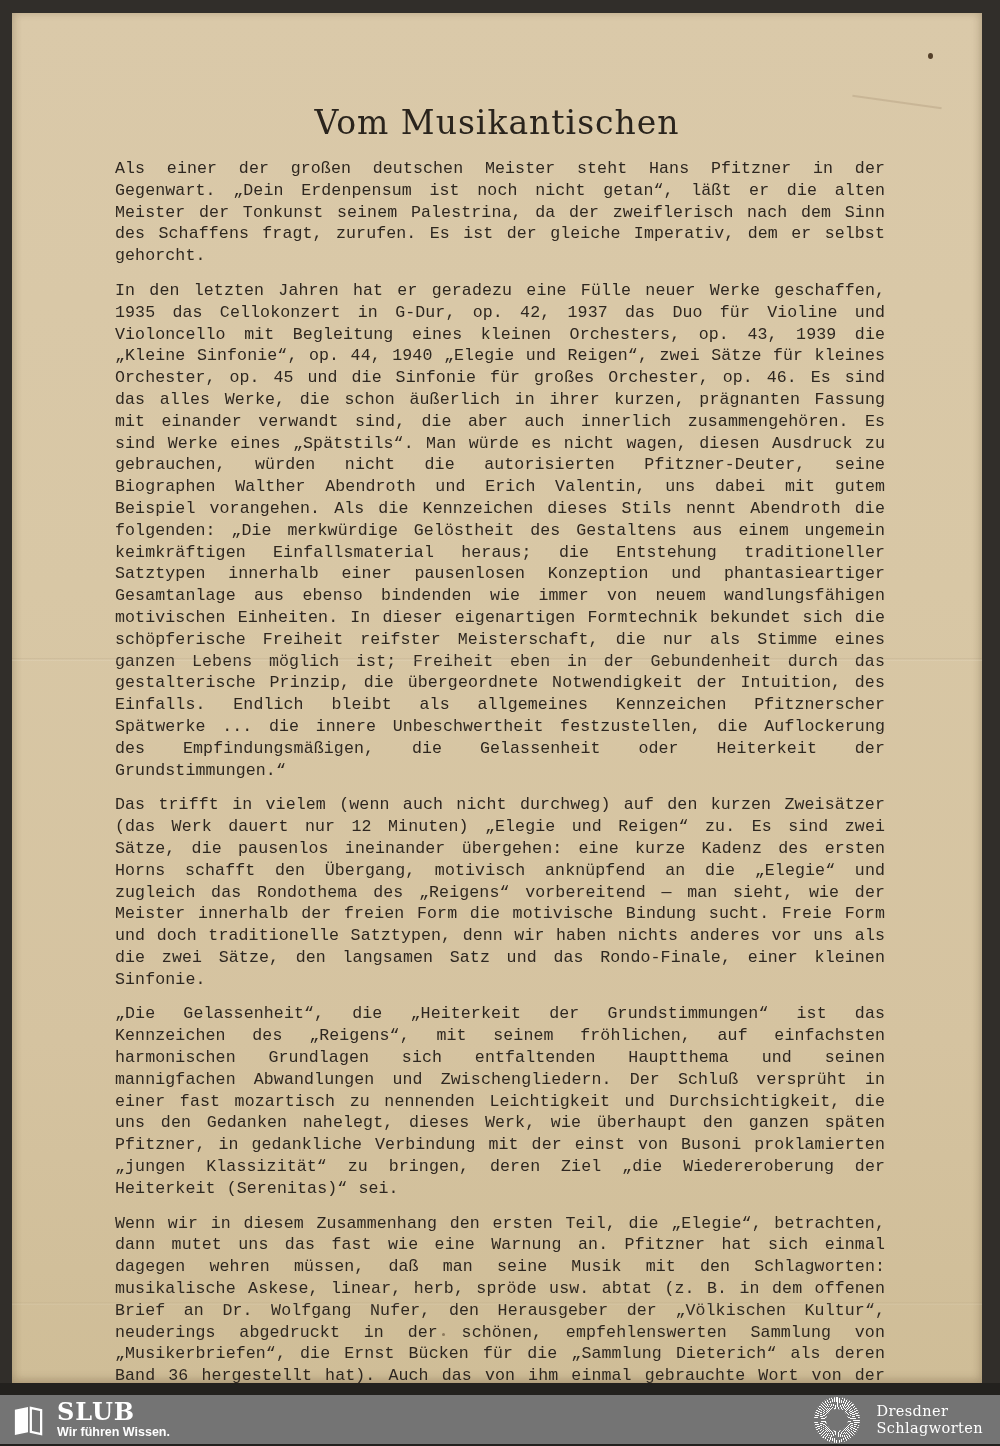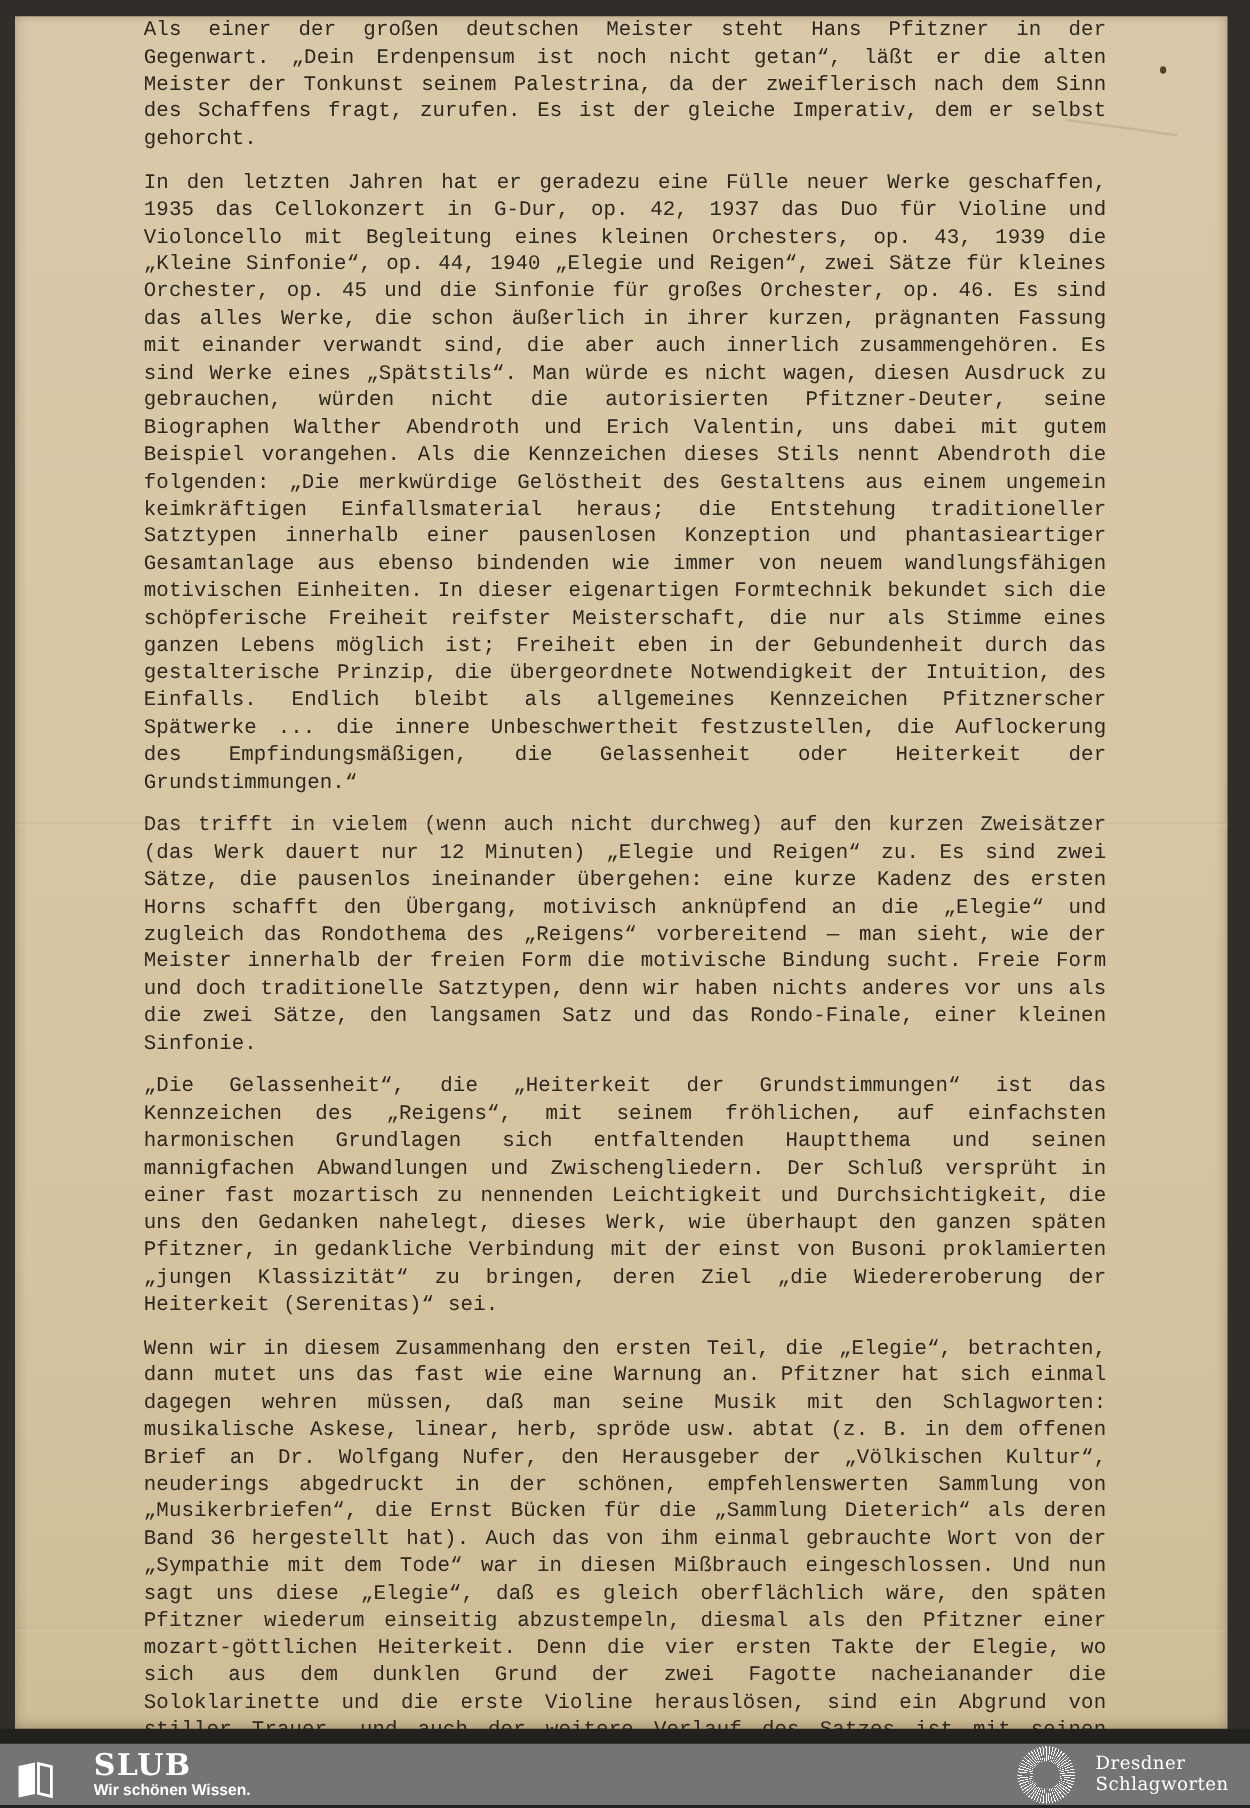--- a/index.html
+++ b/index.html
@@ -71,21 +71,21 @@
   .footer-zone {
     position: absolute; left: 0; right: 0; bottom: 0; height: 63px;
     background: #23211e;
   }
   .footer-bar {
     position: absolute; left: 0; right: 0; bottom: 2px; height: 49px;
     background: var(--footer-bar);
     display: flex; align-items: center; justify-content: space-between;
     padding: 0 13px;
   }
-  .brand-left { display: flex; align-items: flex-end; gap: 32px; }
+  .brand-left { display: flex; align-items: center; gap: 14px; }
   .slub-book { width: 30px; height: 32px; margin-top: 2px; flex: 0 0 auto; }
   .slub-text { display: flex; flex-direction: column; }
   .slub-name {
     font-family: "DejaVu Serif", serif;
     font-weight: bold; font-size: 24px; line-height: 25px;
     color: var(--footer-text); letter-spacing: 1px;
   }
   .slub-tagline {
     font-family: "Liberation Sans", "DejaVu Sans", sans-serif;
     font-weight: bold; font-size: 12.5px; line-height: 16px;
@@ -110,41 +110,42 @@
 </head>
 <body>
 
 <div class="page">
   <div class="crease-h c1"></div>
   <div class="crease-h c2"></div>
   <div class="crease-d"></div>
   <div class="speck s1"></div>
   <div class="speck s2"></div>
 
+  <h1 class="doc-title">Vom Musikantischen</h1>
 
   <div class="doc-body">
     <p>Als einer der großen deutschen Meister steht Hans Pfitzner in der Gegenwart. „Dein Erdenpensum ist noch nicht getan“, läßt er die alten Meister der Tonkunst seinem Palestrina, da der zweiflerisch nach dem Sinn des Schaffens fragt, zurufen. Es ist der gleiche Imperativ, dem er selbst gehorcht.</p>
     <p>In den letzten Jahren hat er geradezu eine Fülle neuer Werke geschaffen, 1935 das Cellokonzert in G-Dur, op. 42, 1937 das Duo für Violine und Violoncello mit Begleitung eines kleinen Orchesters, op. 43, 1939 die „Kleine Sinfonie“, op. 44, 1940 „Elegie und Reigen“, zwei Sätze für kleines Orchester, op. 45 und die Sinfonie für großes Orchester, op. 46. Es sind das alles Werke, die schon äußerlich in ihrer kurzen, prägnanten Fassung mit einander verwandt sind, die aber auch innerlich zusammengehören. Es sind Werke eines „Spätstils“. Man würde es nicht wagen, diesen Ausdruck zu gebrauchen, würden nicht die autorisierten Pfitzner-Deuter, seine Biographen Walther Abendroth und Erich Valentin, uns dabei mit gutem Beispiel vorangehen. Als die Kennzeichen dieses Stils nennt Abendroth die folgenden: „Die merkwürdige Gelöstheit des Gestaltens aus einem ungemein keimkräftigen Einfallsmaterial heraus; die Entstehung traditioneller Satztypen innerhalb einer pausenlosen Konzeption und phantasieartiger Gesamtanlage aus ebenso bindenden wie immer von neuem wandlungsfähigen motivischen Einheiten. In dieser eigenartigen Formtechnik bekundet sich die schöpferische Freiheit reifster Meisterschaft, die nur als Stimme eines ganzen Lebens möglich ist; Freiheit eben in der Gebundenheit durch das gestalterische Prinzip, die übergeordnete Notwendigkeit der Intuition, des Einfalls. Endlich bleibt als allgemeines Kennzeichen Pfitznerscher Spätwerke ... die innere Unbeschwertheit festzustellen, die Auflockerung des Empfindungsmäßigen, die Gelassenheit oder Heiterkeit der Grundstimmungen.“</p>
     <p>Das trifft in vielem (wenn auch nicht durchweg) auf den kurzen Zweisätzer (das Werk dauert nur 12 Minuten) „Elegie und Reigen“ zu. Es sind zwei Sätze, die pausenlos ineinander übergehen: eine kurze Kadenz des ersten Horns schafft den Übergang, motivisch anknüpfend an die „Elegie“ und zugleich das Rondothema des „Reigens“ vorbereitend — man sieht, wie der Meister innerhalb der freien Form die motivische Bindung sucht. Freie Form und doch traditionelle Satztypen, denn wir haben nichts anderes vor uns als die zwei Sätze, den langsamen Satz und das Rondo-Finale, einer kleinen Sinfonie.</p>
     <p>„Die Gelassenheit“, die „Heiterkeit der Grundstimmungen“ ist das Kennzeichen des „Reigens“, mit seinem fröhlichen, auf einfachsten harmonischen Grundlagen sich entfaltenden Hauptthema und seinen mannigfachen Abwandlungen und Zwischengliedern. Der Schluß versprüht in einer fast mozartisch zu nennenden Leichtigkeit und Durchsichtigkeit, die uns den Gedanken nahelegt, dieses Werk, wie überhaupt den ganzen späten Pfitzner, in gedankliche Verbindung mit der einst von Busoni proklamierten „jungen Klassizität“ zu bringen, deren Ziel „die Wiedereroberung der Heiterkeit (Serenitas)“ sei.</p>
     <p>Wenn wir in diesem Zusammenhang den ersten Teil, die „Elegie“, betrachten, dann mutet uns das fast wie eine Warnung an. Pfitzner hat sich einmal dagegen wehren müssen, daß man seine Musik mit den Schlagworten: musikalische Askese, linear, herb, spröde usw. abtat (z. B. in dem offenen Brief an Dr. Wolfgang Nufer, den Herausgeber der „Völkischen Kultur“, neuderings abgedruckt in der schönen, empfehlenswerten Sammlung von „Musikerbriefen“, die Ernst Bücken für die „Sammlung Dieterich“ als deren Band 36 hergestellt hat). Auch das von ihm einmal gebrauchte Wort von der „Sympathie mit dem Tode“ war in diesen Mißbrauch eingeschlossen. Und nun sagt uns diese „Elegie“, daß es gleich oberflächlich wäre, den späten Pfitzner wiederum einseitig abzustempeln, diesmal als den Pfitzner einer mozart-göttlichen Heiterkeit. Denn die vier ersten Takte der Elegie, wo sich aus dem dunklen Grund der zwei Fagotte nacheianander die Soloklarinette und die erste Violine herauslösen, sind ein Abgrund von stiller Trauer, und auch der weitere Verlauf des Satzes ist mit seinen herrlichen, meist solistisch geführten Melodiebögen und einer Steigerung zum schmerzhaften Aufschrei alles andere als heiter, wenn auch die Verhaltenheit als Gesamtcharakter die Gelassenheit einer menschlich-künstlerischen Reife und Weisheit atmet.</p>
   </div>
 </div>
 
 <div class="footer-zone">
   <div class="footer-bar">
 
     <div class="brand-left">
       <svg class="slub-book" viewBox="0 0 32 34" aria-hidden="true">
         <path d="M2 5 L16 2 L16 29 L2 32 Z" fill="#ffffff"></path>
         <path d="M19 3 L30 5.5 L30 31 L19 28.5 Z" fill="none" stroke="#ffffff" stroke-width="2.4"></path>
       </svg>
       <div class="slub-text">
         <span class="slub-name">SLUB</span>
-        <span class="slub-tagline">Wir schönen Wissen.</span>
+        <span class="slub-tagline">Wir führen Wissen.</span>
       </div>
     </div>
 
     <div class="brand-right">
       <div class="phil-star"></div>
       <div class="phil-text">
         <div>Dresdner</div>
         <div>Schlagworten</div>
       </div>
     </div>

